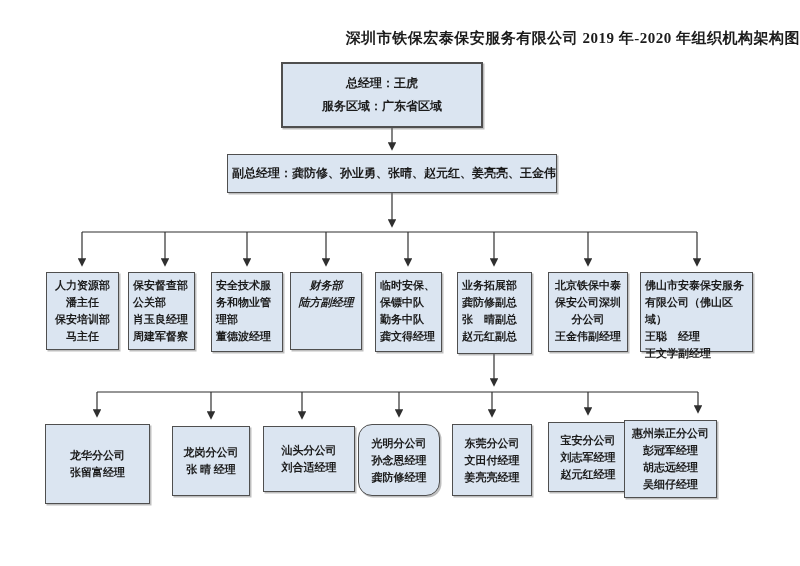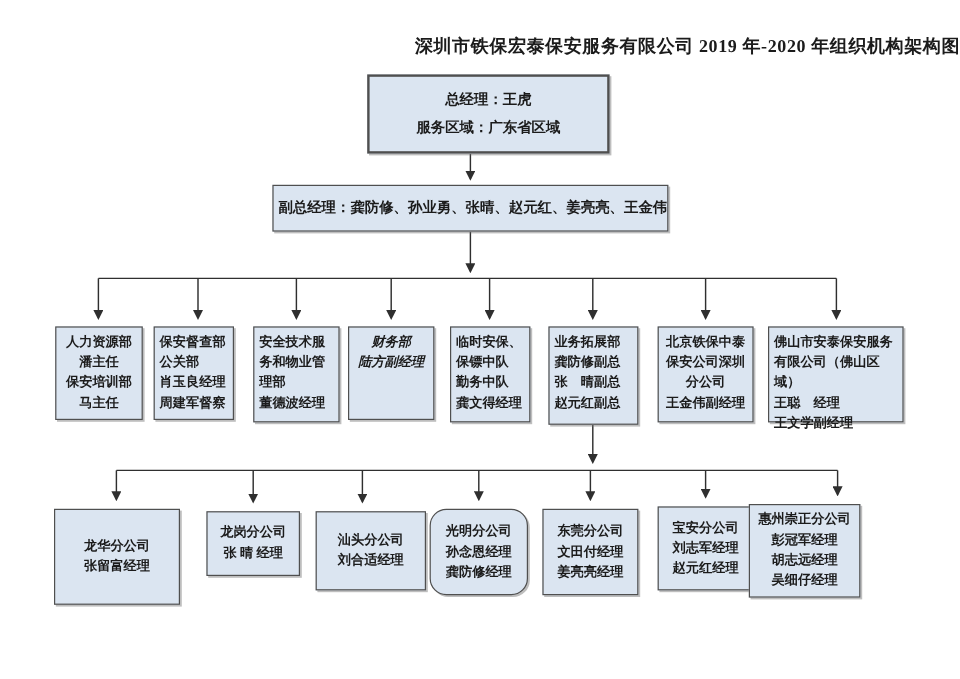--- a/index.html
+++ b/index.html
@@ -19,39 +19,39 @@
     background:var(--box-fill,#dbe5f1);
     border:1.4px solid var(--box-border,#4f4f4f);
     box-shadow:1.5px 1.5px 0 rgba(110,110,110,.45);
     font-size:11px;font-weight:700;line-height:17px;
     padding:4px;word-break:break-all;
   }
   .ta-c{text-align:center;}
   .ta-l{text-align:left;}
   .vc{display:flex;flex-direction:column;justify-content:center;}
   .box-gm{
-    left:306px;top:62px;width:202px;height:66px;border-width:2px;
+    left:281px;top:62px;width:202px;height:66px;border-width:2px;
     display:flex;flex-direction:column;justify-content:space-evenly;
     text-align:center;font-size:12px;
   }
   .box-dgm{
     left:227px;top:154px;width:330px;height:39px;
     display:flex;flex-direction:column;justify-content:center;
     text-align:center;font-size:12px;white-space:nowrap;
   }
   .b3-1{left:46px;top:272px;width:73px;height:78px;}
   .b3-2{left:128px;top:272px;width:67px;height:78px;}
   .b3-3{left:211px;top:272px;width:72px;height:80px;}
   .b3-4{left:290px;top:272px;width:72px;height:78px;font-style:italic;}
   .b3-5{left:375px;top:272px;width:67px;height:80px;}
   .b3-6{left:457px;top:272px;width:75px;height:82px;}
   .b3-7{left:548px;top:272px;width:80px;height:80px;}
   .b3-8{left:640px;top:272px;width:113px;height:80px;}
   .b4-1{left:45px;top:424px;width:105px;height:80px;}
-  .b4-2{left:172px;top:426px;width:78px;height:54px;}
+  .b4-2{left:172px;top:426px;width:78px;height:70px;}
   .b4-3{left:263px;top:426px;width:92px;height:66px;}
   .b4-4{left:358px;top:424px;width:82px;height:72px;border-radius:14px;}
   .b4-5{left:452px;top:424px;width:80px;height:72px;}
   .b4-6{left:548px;top:422px;width:80px;height:70px;}
   .b4-7{left:624px;top:420px;width:93px;height:78px;}
 </style>
 </head>
 <body>
 
 <div id="page">

